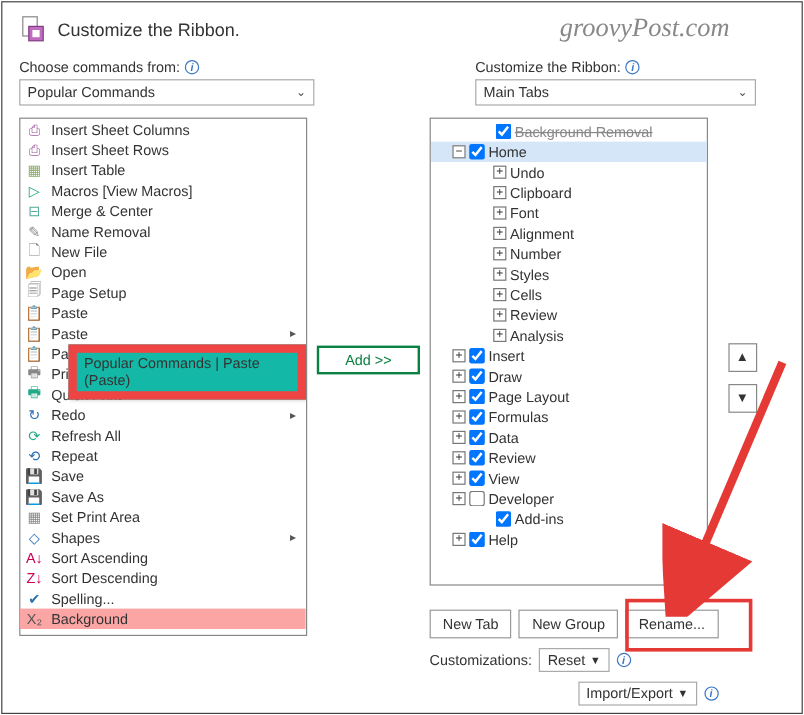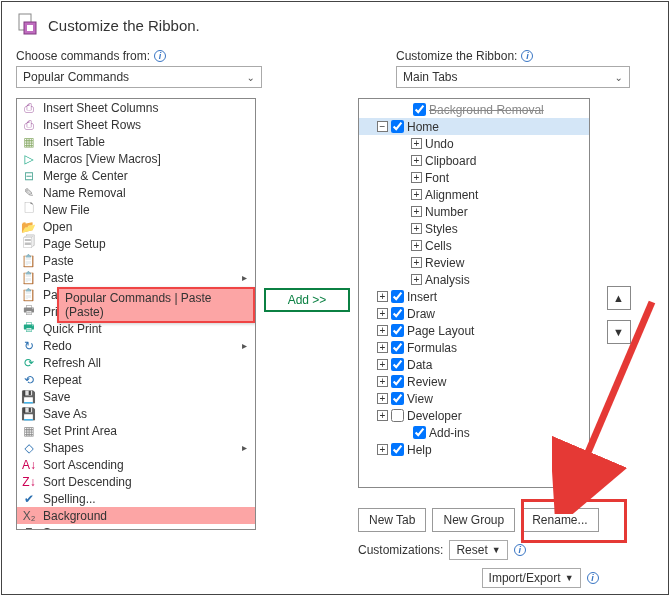--- a/index.html
+++ b/index.html
@@ -15,21 +15,21 @@
 .info-icon { display: inline-block; width: 12px; height: 12px; border: 1px solid #3a76c4; border-radius: 50%; color: #3a76c4; font-size: 9px; line-height: 11px; text-align: center; font-style: italic; font-weight: bold; }
 .dropdown { border: 1px solid #aaa; background: #fff; height: 22px; display: flex; align-items: center; justify-content: space-between; padding: 0 6px; font-size: 12px; cursor: pointer; }
 .dropdown .chev { font-size: 10px; color: #555; }
 .main-area { display: flex; gap: 8px; padding: 10px 14px 4px 14px; align-items: flex-start; }
 .listbox { border: 1px solid #888; background: #fff; width: 240px; height: 432px; overflow: hidden; position: relative; }
 .list-inner { height: 100%; overflow-y: scroll; }
 .list-item { display: flex; align-items: center; gap: 6px; padding: 1px 4px; font-size: 12px; height: 17px; white-space: nowrap; }
 .list-item.sel { background: #fca5a5; }
 .li-icon { width: 16px; height: 15px; display: inline-flex; align-items: center; justify-content: center; font-size: 12px; flex-shrink: 0; }
 .li-sub { margin-left: auto; color: #555; font-size: 10px; padding-right: 4px; }
-.tooltip { position: absolute; background: #fca5a5; border: 2px solid #ef4444; padding: 2px 6px; font-size: 12px; box-shadow: 1px 1px 3px rgba(0,0,0,0.2); z-index: 20; }
+.tooltip { position: absolute; background: #14b8a6; border: 7px solid #ef4444; padding: 2px 6px; font-size: 12px; box-shadow: 1px 1px 3px rgba(0,0,0,0.2); z-index: 20; }
 .center-col { display: flex; flex-direction: column; gap: 8px; padding-top: 190px; width: 86px; align-items: stretch; }
 .btn { border: 1px solid #999; background: #fff; padding: 3px 6px; font-size: 12px; text-align: center; cursor: pointer; }
 .btn.add { border: 2px solid #0b8043; color: #0b8043; font-weight: 500; }
 .btn.dis { color: #bbb; border-color: #ccc; }
 .treebox { border: 1px solid #888; background: #fff; width: 232px; height: 390px; overflow: hidden; position: relative; }
 .tree-inner { height: 100%; overflow-y: scroll; padding: 2px 0; }
 .tree-item { display: flex; align-items: center; gap: 3px; padding: 0px 2px; font-size: 12px; height: 17px; white-space: nowrap; }
 .tree-item.sel { background: #d4e6f7; }
 .exp { width: 11px; height: 11px; border: 1px solid #777; display: inline-flex; align-items: center; justify-content: center; font-size: 10px; line-height: 9px; cursor: pointer; background: #fff; flex-shrink: 0; }
 .exp-blank { width: 11px; height: 11px; display: inline-block; flex-shrink: 0; }
@@ -49,20 +49,21 @@
 .header-icon svg { width: 24px; height: 24px; }
 ::-webkit-scrollbar { width: 16px; }
 ::-webkit-scrollbar-track { background: #f0f0f0; border-left: 1px solid #ddd; }
 ::-webkit-scrollbar-thumb { background: #c8c8c8; border: 1px solid #aaa; }
 ::-webkit-scrollbar-button { background: #e8e8e8; border: 1px solid #aaa; height: 16px; display: block; }
 </style>
 </head>
 <body>
 
 <div class="outer-frame">
+  <div class="watermark">groovyPost.com</div>
 
   <div class="header">
     <span class="header-icon">
       <svg viewBox="0 0 24 24">
           <rect x="3" y="2" width="12" height="16" fill="none" stroke="#888" stroke-width="1"></rect>
           <rect x="8" y="10" width="12" height="12" fill="#c06dc0" stroke="#803a80"></rect>
           <rect x="11" y="13" width="6" height="6" fill="#fff"></rect>
         </svg>
     </span>
     <span class="header-title">Customize the Ribbon.</span>

